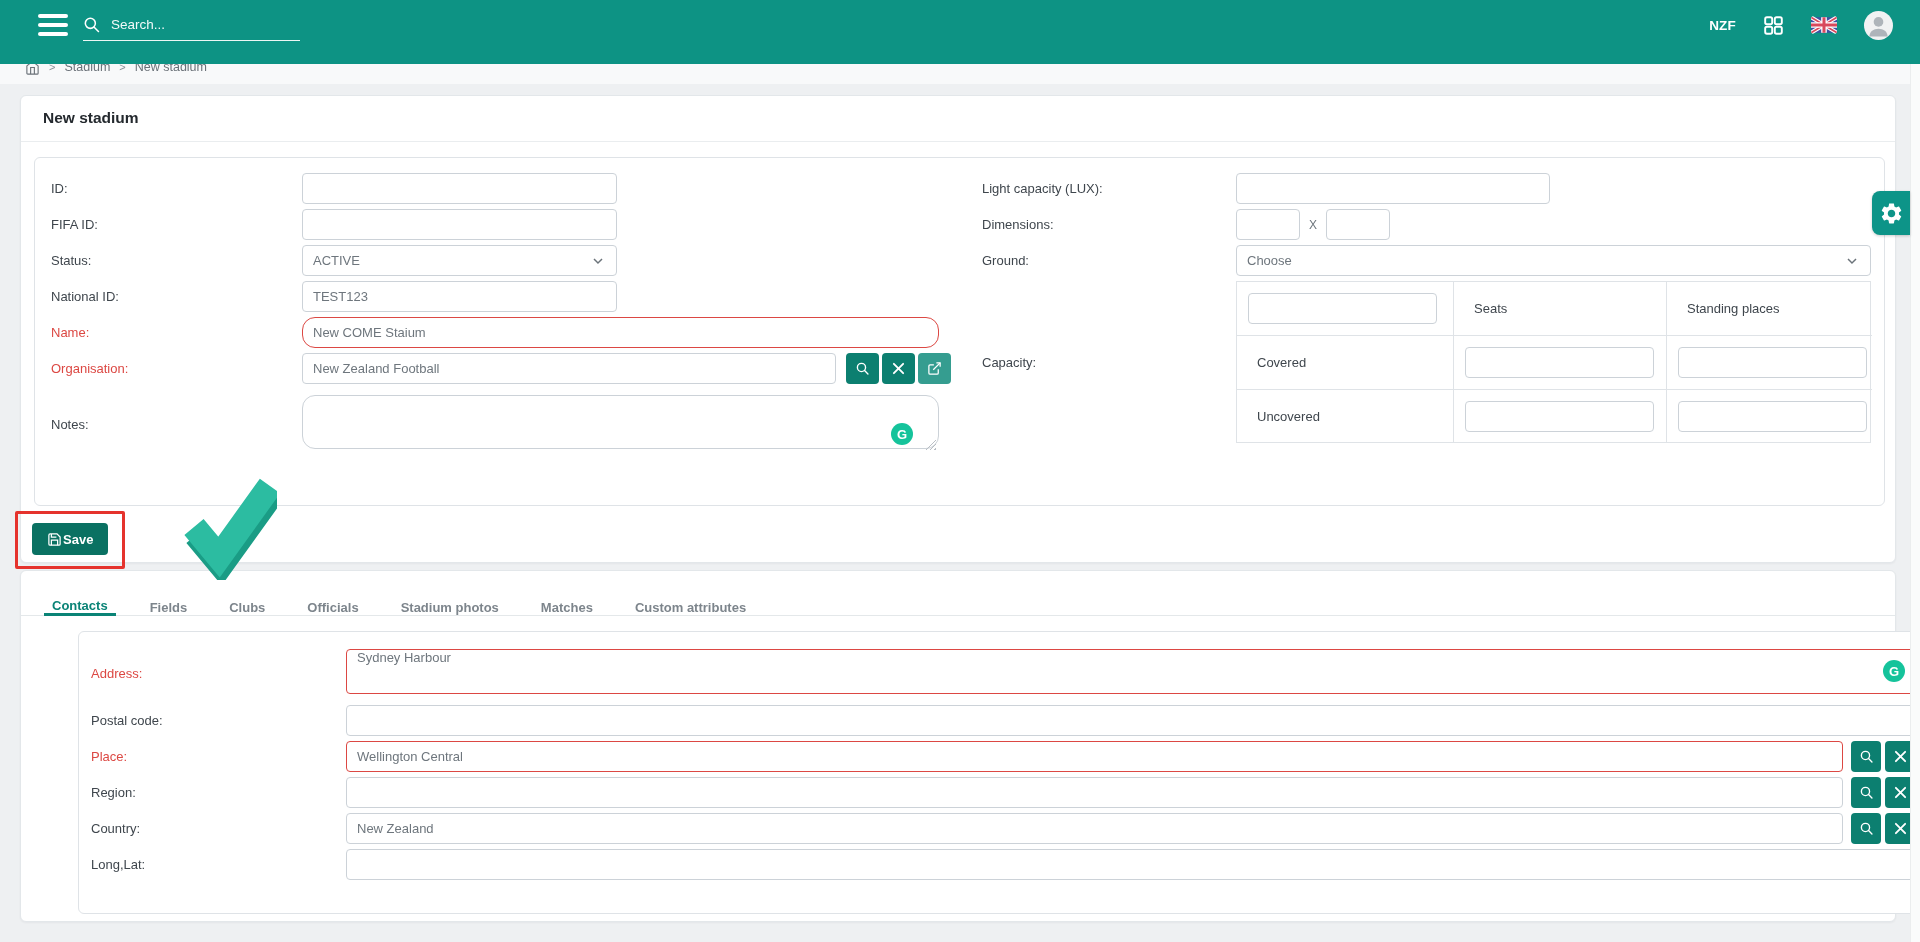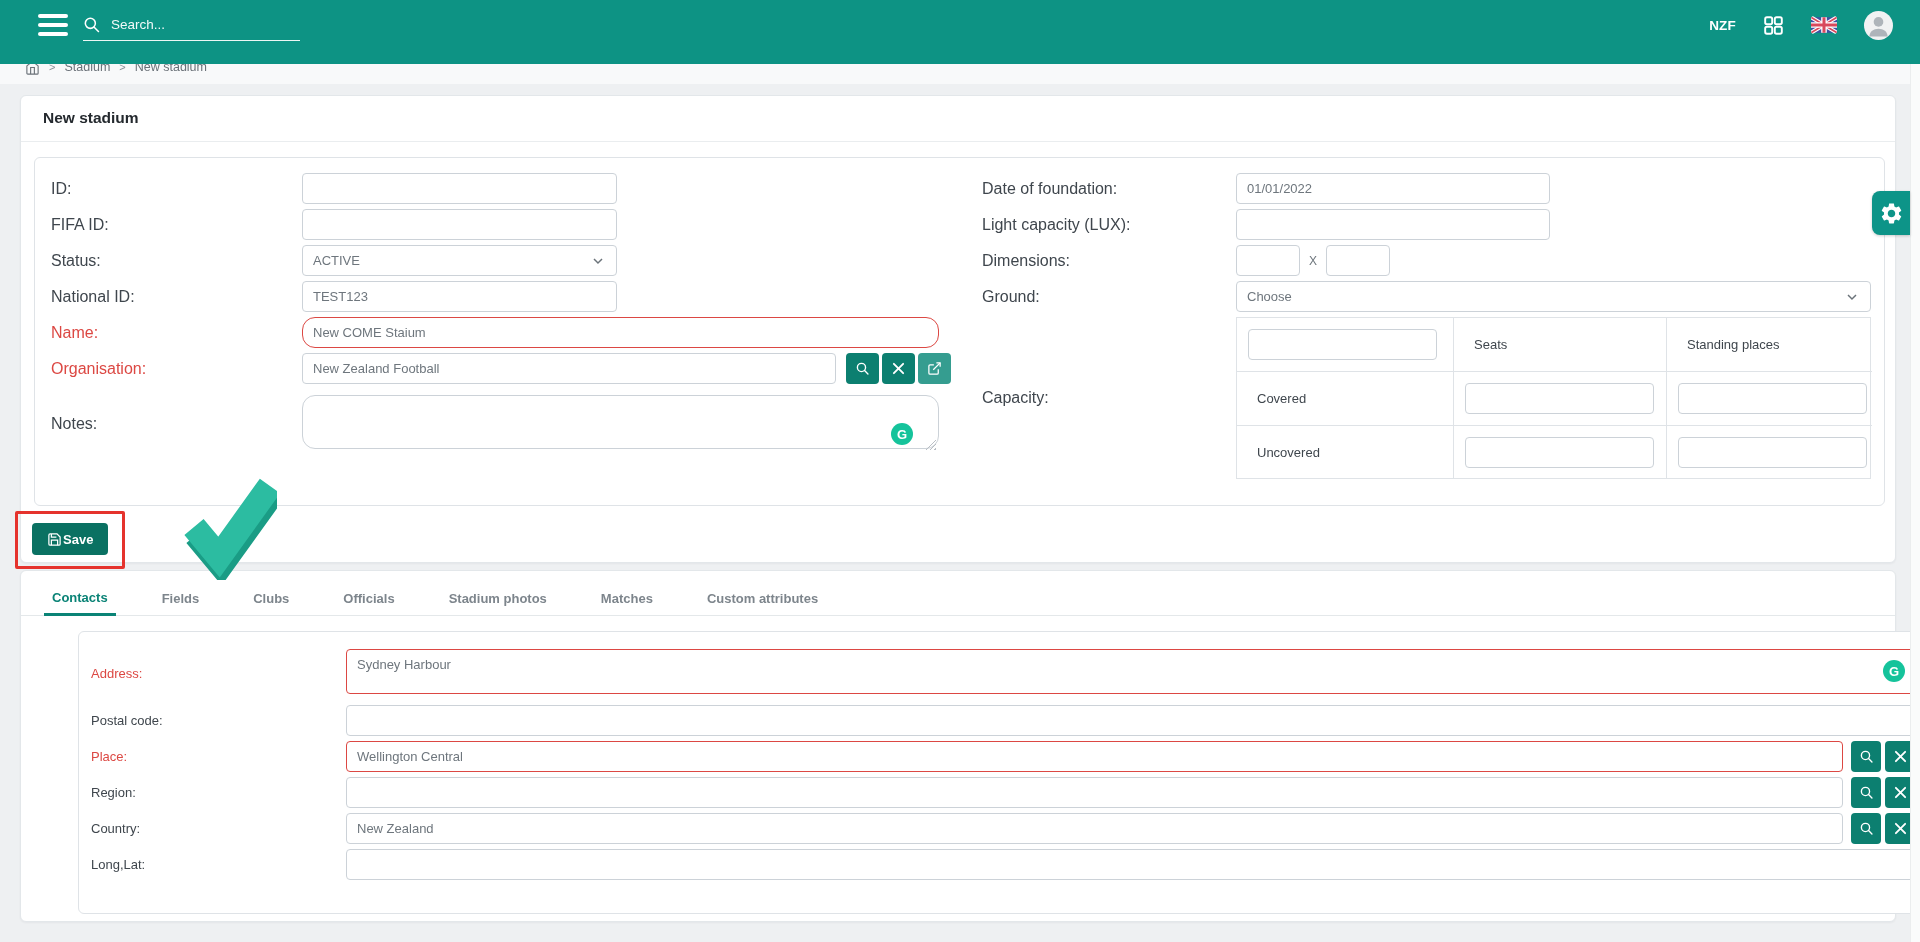--- a/index.html
+++ b/index.html
@@ -30,26 +30,26 @@
   .card-title{position:absolute;left:22px;top:13px;font-size:15.5px;font-weight:700;color:#24292e;}
   .card-divider{position:absolute;left:0;right:0;top:45px;border-top:1px solid #eaedef;}
   .panel{position:absolute;border:1px solid #dfe3e7;border-radius:6px;box-sizing:border-box;background:#fff;}
   #panel-form{left:13px;top:61px;width:1851px;height:349px;}
   #panel-contacts{left:13px;top:60px;width:1851px;height:283px;margin-left:44px;}
   
   .fcol-left{position:absolute;left:16px;top:15px;width:920px;}
   .fcol-right{position:absolute;left:947px;top:15px;width:889px;}
   .frow{display:flex;align-items:center;height:31px;margin-bottom:5px;}
   .frow.tall{height:54px;}
-  .flabel{width:251px;font-size:16px;color:#3f464d;flex:none;}
+  .flabel{width:251px;font-size:13px;color:#3f464d;flex:none;}
   .fcol-right .flabel{width:254px;}
   .flabel.err{color:#dc4843;}
   .inp{height:31px;border:1px solid #ccd2d8;border-radius:4px;font-size:13px;color:#6e767d;padding:0 10px;background:#fff;box-sizing:border-box;font-family:"Liberation Sans",sans-serif;outline:none;}
   .inp.err{border-color:#dc4843;}
-  textarea.inp{resize:none;padding-top:7px;}
+  textarea.inp{resize:none;}
   .w315{width:315px;} .w637{width:637px;border-radius:13px;} .w534{width:534px;} .w314{width:314px;} .w64{width:64px;}
   .sel{display:flex;align-items:center;justify-content:space-between;cursor:pointer;}
   .sel .selval{font-size:13px;color:#6e767d;}
   .ta-wrap{position:relative;}
   .ta-wrap .resize-grip{position:absolute;right:3px;bottom:3px;width:11px;height:11px;
      background:repeating-linear-gradient(135deg,transparent 0 2px,#b9bfc5 2px 3px);
      clip-path:polygon(100% 0,100% 100%,0 100%);}
   .gram{width:22px;height:22px;border-radius:50%;background:#15c39b;color:#fff;font-weight:700;font-size:13px;display:flex;align-items:center;justify-content:center;}
   .gram.in-notes{position:absolute;right:26px;bottom:8px;}
   .gram.in-address{position:absolute;right:10px;top:11px;}
@@ -63,21 +63,21 @@
   .cap-cell{display:flex;align-items:center;border-right:1px solid #dfe3e7;border-bottom:1px solid #dfe3e7;box-sizing:border-box;font-size:13px;color:#3f464d;}
   .cap-cell:nth-child(3n){border-right:none;}
   .cap-cell.lastrow{border-bottom:none;}
   .cap-cell .inp{width:189px;margin-left:11px;}
   .cap-cell.hlabel,.cap-cell.rlabel{padding-left:20px;}
   
   .save-btn{position:absolute;left:31px;top:522px;height:32px;background:#0a7162;border:none;border-radius:4px;color:#fff;font-size:13px;font-weight:600;display:flex;align-items:center;gap:1px;padding:0 15px;cursor:pointer;font-family:"Liberation Sans",sans-serif;z-index:6;}
   .anno-box{position:absolute;left:15px;top:511px;width:104px;height:52px;border:3px solid #e5332d;border-radius:2px;z-index:7;pointer-events:none;}
   .anno-check{position:absolute;left:182px;top:472px;z-index:7;pointer-events:none;}
   
-  .tabbar{position:absolute;left:0;right:0;top:10px;height:35px;padding-left:23px;box-sizing:border-box;border-bottom:1px solid #e4e8ea;display:flex;gap:38px;}
+  .tabbar{position:absolute;left:0;right:0;top:10px;height:35px;padding-left:23px;box-sizing:border-box;border-bottom:1px solid #e4e8ea;display:flex;gap:26px;align-items:flex-end;}
   .tab{font-size:13px;font-weight:700;color:#7d858c;display:flex;align-items:center;padding:0 8px;cursor:pointer;white-space:nowrap;box-sizing:border-box;}
   .tab.active{color:#0a8376;border-bottom:3px solid #0a8376;margin-bottom:-1px;}
   
   .ccol{position:absolute;left:12px;top:19px;width:1828px;}
   .crow{display:flex;align-items:center;height:31px;margin-bottom:5px;}
   .crow.tall{height:45px;margin-bottom:9px;}
   .clabel{width:255px;font-size:13px;color:#3f464d;flex:none;}
   .clabel.err{color:#dc4843;}
   .wfull{width:1569px;} .wshort{width:1497px;}
   .addr-wrap{position:relative;}
@@ -208,24 +208,20 @@
         <span class="ta-wrap">
           <textarea class="inp w637" style="height: 54px;"></textarea>
           <span class="gram in-notes">G</span>
           <span class="resize-grip"></span>
         </span>
       </div>
     </div>
 
     <div class="fcol-right">
       <div class="frow">
-        <span class="flabel">Date of foundation:</span>
-        <input class="inp w314" value="01/01/2022" style="">
-      </div>
-      <div class="frow">
         <span class="flabel">Light capacity (LUX):</span>
         <input class="inp w314" value="" style="">
       </div>
       <div class="frow">
         <span class="flabel">Dimensions:</span>
         <input class="inp w64" value="" style="">
         <span class="xsep">X</span>
         <input class="inp w64" value="" style="">
       </div>
       <div class="frow">

